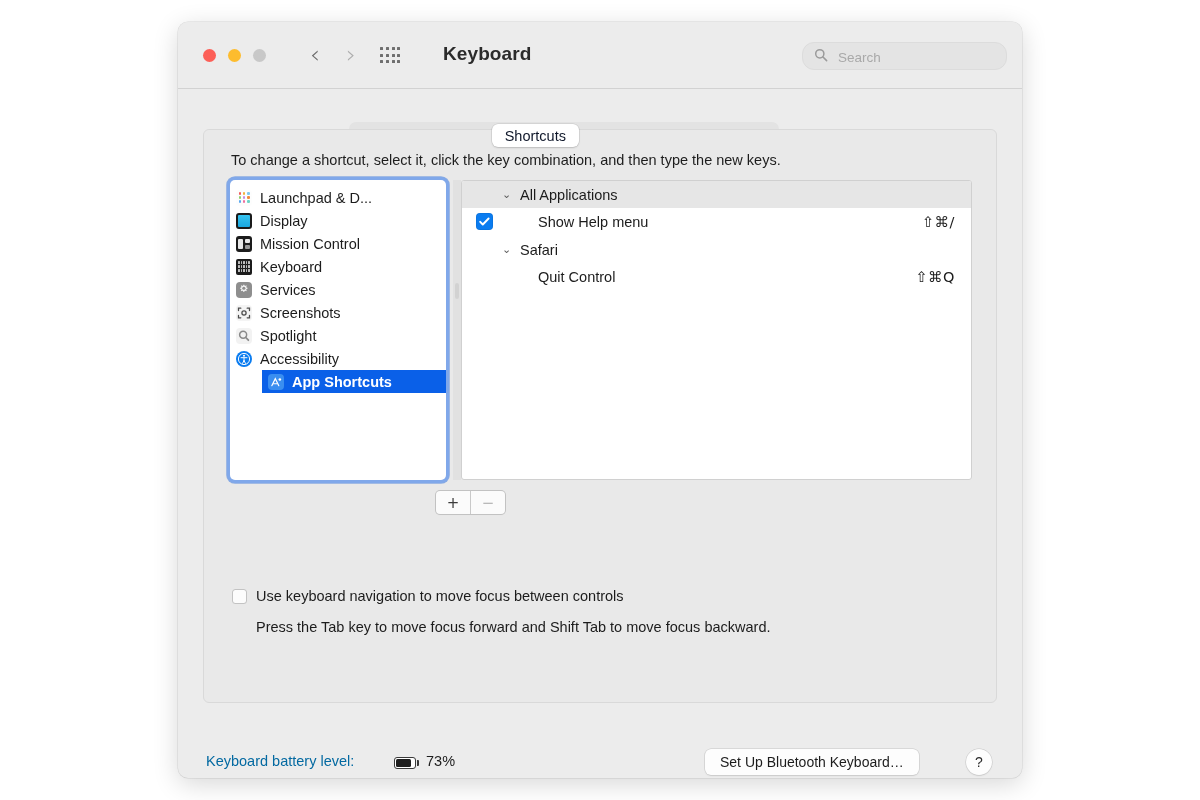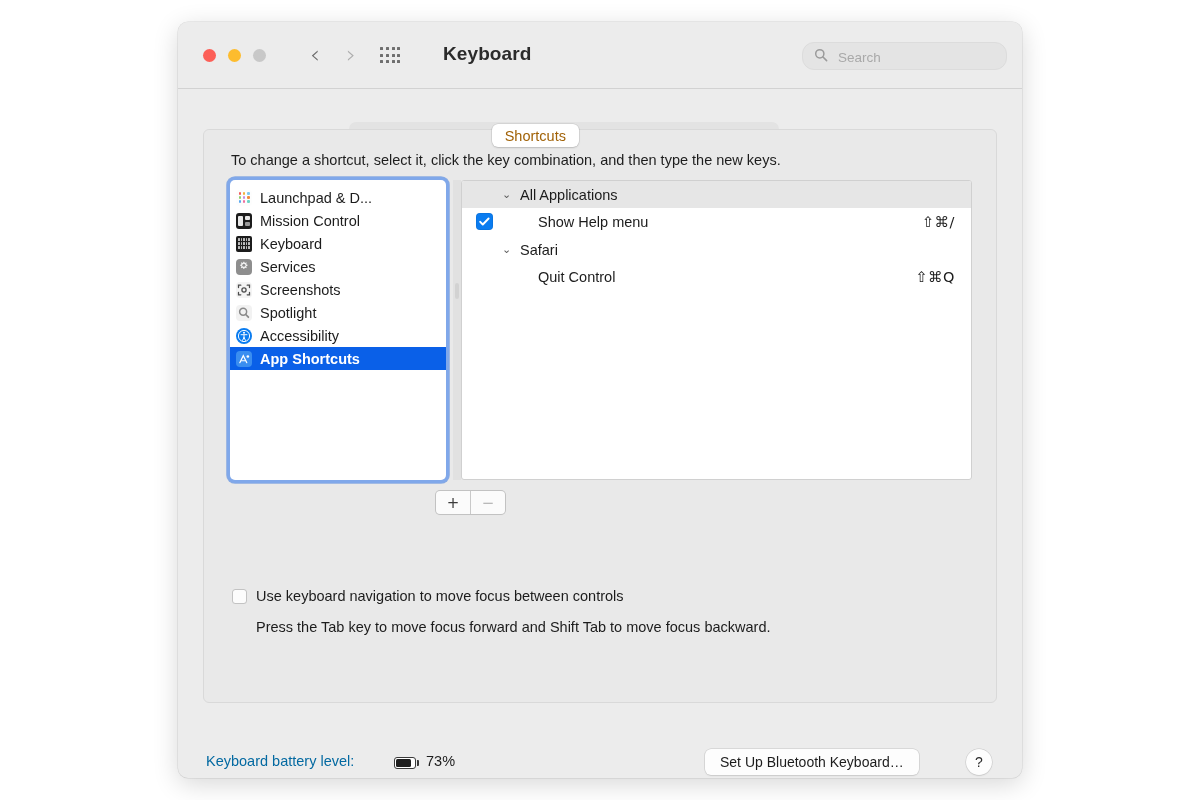--- a/index.html
+++ b/index.html
@@ -134,21 +134,21 @@
     border-radius: 7px;
     padding: 2px;
     box-sizing: border-box;
   }
   .tab {
     position: relative;
     display: flex;
     align-items: center;
     padding: 0 13px;
     font-size: 14.5px;
-    color: #a16207;
+    color: #0f172a;
     border-radius: 6px;
     white-space: nowrap;
   }
   .tab + .tab::before {
     content: "";
     position: absolute;
     left: 0;
     top: 5px;
     bottom: 5px;
     width: 1px;
@@ -202,20 +202,21 @@
     height: 23px;
     padding-left: 6px;
     font-size: 14.5px;
     color: #1c1c1c;
   }
   .cat-row:first-child { margin-top: 6px; }
   .cat-row.selected {
     background: #0a60e8;
     color: #ffffff;
     font-weight: bold;
+    margin-left: 32px;
   }
   .cat-ico {
     width: 16px;
     height: 16px;
     margin-right: 8px;
     flex: 0 0 16px;
     border-radius: 3px;
     position: relative;
     overflow: hidden;
   }
@@ -497,20 +498,24 @@
           <i style="background:#8fd06a"></i>
             <i style="background:#c98ae0"></i>
             <i style="background:#f08a3c"></i>
           <i style="background:#5aa9ef"></i>
             <i style="background:#ef6fa0"></i>
             <i style="background:#6fd3c8"></i>
         </span>
         <span>Launchpad &amp; D...</span>
       </div>
 
+      <div class="cat-row">
+        <span class="cat-ico ico-display"></span>
+        <span>Display</span>
+      </div>
 
       <div class="cat-row">
         <span class="cat-ico ico-mission">
           <i style="left:2px;top:3px;width:5px;height:10px;"></i>
           <i style="left:9px;top:3px;width:5px;height:4px;"></i>
           <i style="left:9px;top:9px;width:5px;height:4px;background:#9a9a9a"></i>
         </span>
         <span>Mission Control</span>
       </div>
 

